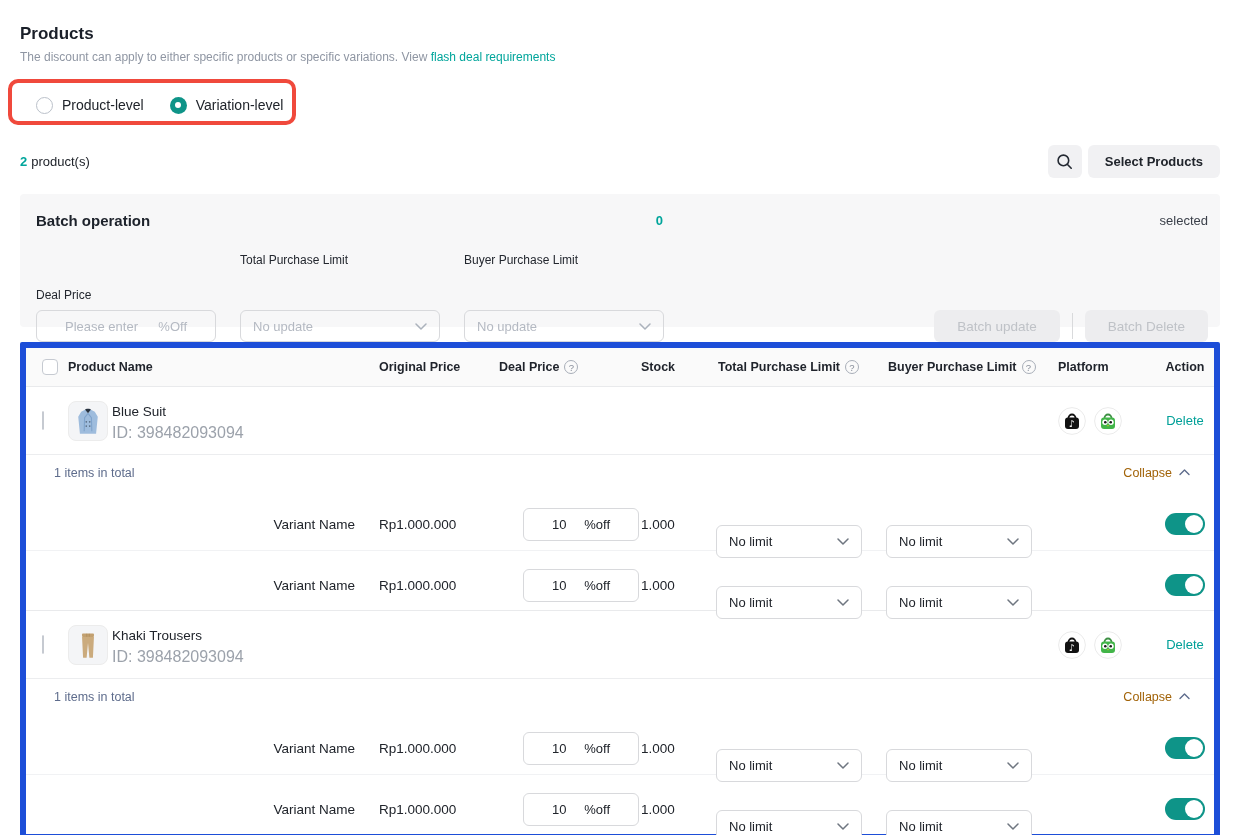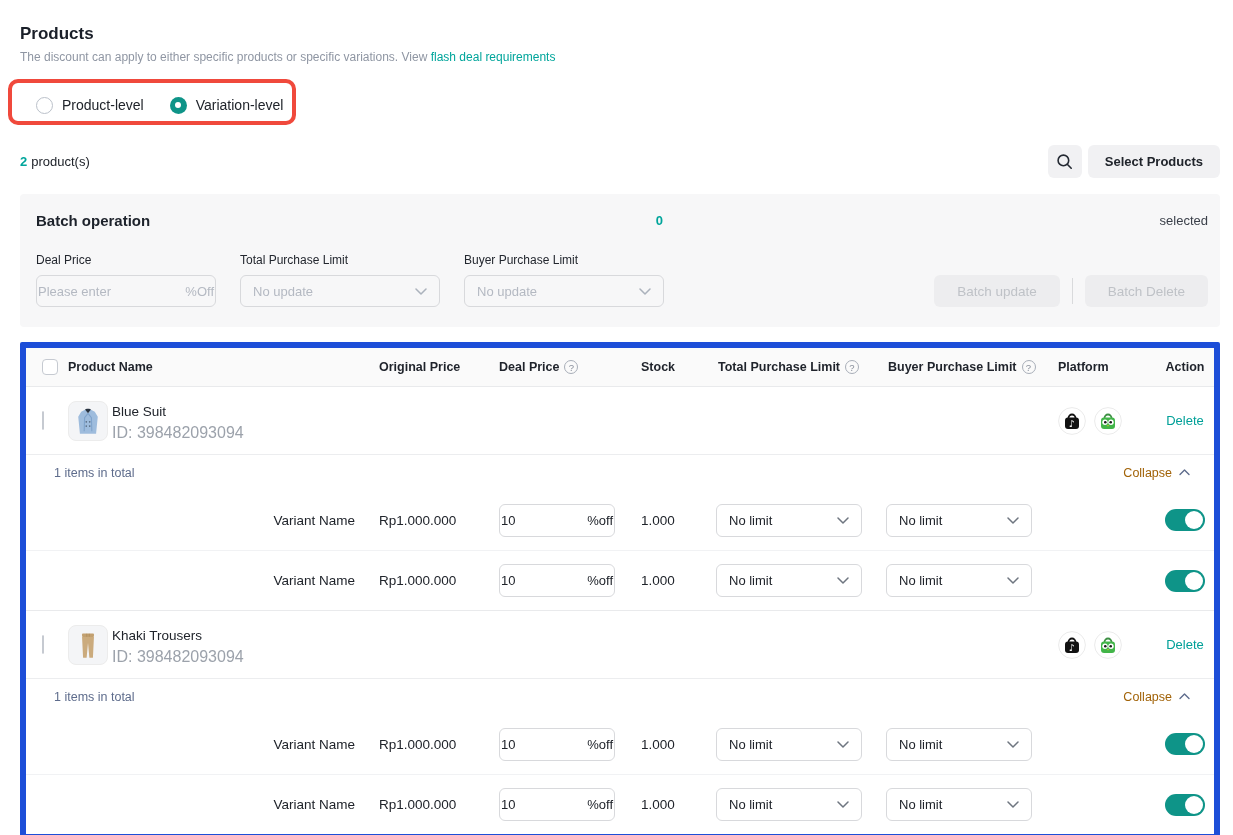--- a/index.html
+++ b/index.html
@@ -36,27 +36,27 @@
 
   
   .batch-panel { margin-top:16px; background:#F7F7F8; border-radius:4px; padding:18px 12px 20px 16px; height:133px; }
   .batch-title-row { display:flex; align-items:center;justify-content:space-between; }
   .batch-title { font-size:15px; font-weight:700; color:#1D222B; }
   .batch-count { margin-left:14px; font-size:13px; color:#00A59B; font-weight:600; }
   .batch-count-label { margin-left:5px; font-size:13px; color:#3B404A; }
   .batch-fields { margin-top:24px; display:flex; align-items:flex-end; gap:24px; }
   .field { display:flex; flex-direction:column; }
   .field-label { font-size:12px; color:#23272F; margin-bottom:8px; }
-  .input-box { display:flex; align-items:center; border:1px solid #D8D9DC; border-radius:6px; height:32px; padding:0 1px; background:transparent; }
+  .input-box { display:flex; align-items:center; border:1px solid #D8D9DC; border-radius:6px; height:32px; padding:0 28px; background:transparent; }
   .input-box input { border:none; outline:none; background:transparent; font-family:inherit; font-size:13px; color:#20242B; width:100%; min-width:0; }
   .input-box input::placeholder { color:#B4B9C2; }
   .input-box .suffix { font-size:13px; color:#20242B; flex:0 0 auto; }
   .batch-input { width:180px; }
   .batch-input .suffix { color:#B4B9C2; }
-  .select { display:flex; align-items:center; justify-content:space-between; border:1px solid #D8D9DC; border-radius:6px; height:32px; padding:0 12px; cursor:pointer; font-size:13px; }
+  .select { display:flex; align-items:center; justify-content:space-between; border:1px solid #D8D9DC; border-radius:6px; height:32px; padding:0 12px; cursor:pointer; font-size:13px;margin-top:35px; }
   .select.disabled { color:#B4B9C2; }
   .batch-select { width:200px; background:transparent; }
   .chev { flex:0 0 auto; margin-left:8px; }
   .batch-actions { margin-left:auto; display:flex; align-items:center; }
   .dis-btn { height:32px; padding:0 23px; background:#EDEDEF; border:none; border-radius:6px; font-family:inherit; font-size:13.5px; font-weight:500; color:#BFC2C7; cursor:not-allowed; }
   .action-divider { width:1px; height:26px; background:#D9DADC; margin:0 12px; }
 
   
   .table { margin-top:15px; border:6px solid #1d4ed8; border-radius:2px; background:#fff; }
   .row { display:grid; grid-template-columns:42px 303px 128px 140px 77px 170px 170px 100px 1fr; align-items:center; }
@@ -86,21 +86,21 @@
 
   .subhead { height:36px; display:flex; align-items:center; justify-content:space-between; padding:0 24px 0 28px; border-top:1px solid #ECEDEF; }
   .items-total { font-size:12.5px; color:#5E6C8C; }
   .collapse { display:flex; align-items:center; gap:7px; cursor:pointer; font-size:12.5px; color:#a16207; }
 
   .vrow { height:60px; }
   .vrow + .vrow { border-top:1px solid #F1F2F4; }
   .vname { text-align:right; padding-right:16px; font-size:13.5px; color:#20242B; }
   .vprice { font-size:13.5px; color:#20242B; }
   .vstock { font-size:13.5px; color:#20242B; }
-  .deal-box { width:116px; height:33px; background:#fff; }
+  .deal-box { width:116px; height:33px; background:#fff;margin-left:24px; }
   .v-select { width:146px; height:33px; background:#fff; color:#20242B; }
   .toggle-cell { display:flex; justify-content:center; }
   .toggle { width:40px; height:22px; border-radius:11px; background:#E5E6E8; position:relative; cursor:pointer; flex:0 0 auto; }
   .toggle.on { background:#0E9488; }
   .toggle .knob { position:absolute; width:18px; height:18px; border-radius:50%; background:#fff; top:2px; left:2px; }
   .toggle.on .knob { left:20px; }
 </style>
 </head>
 <body>
 

